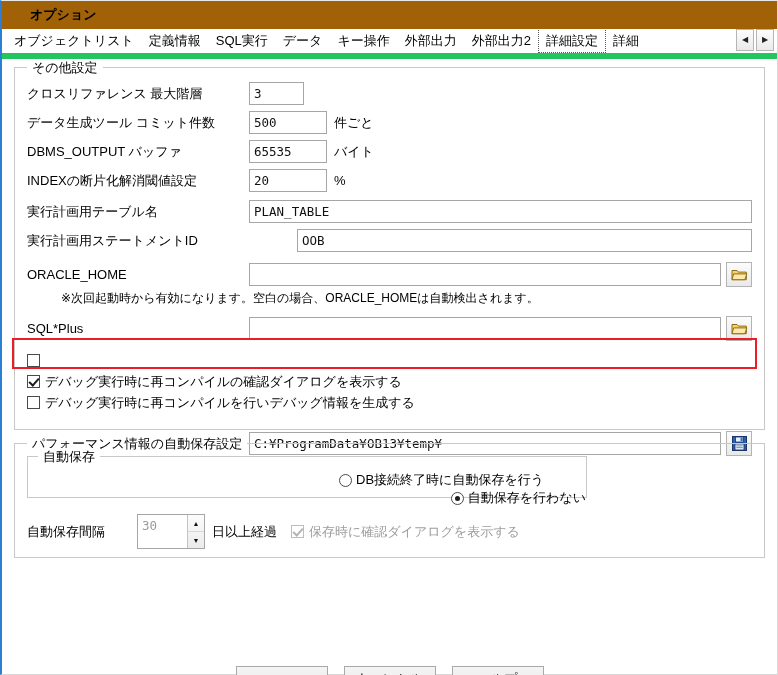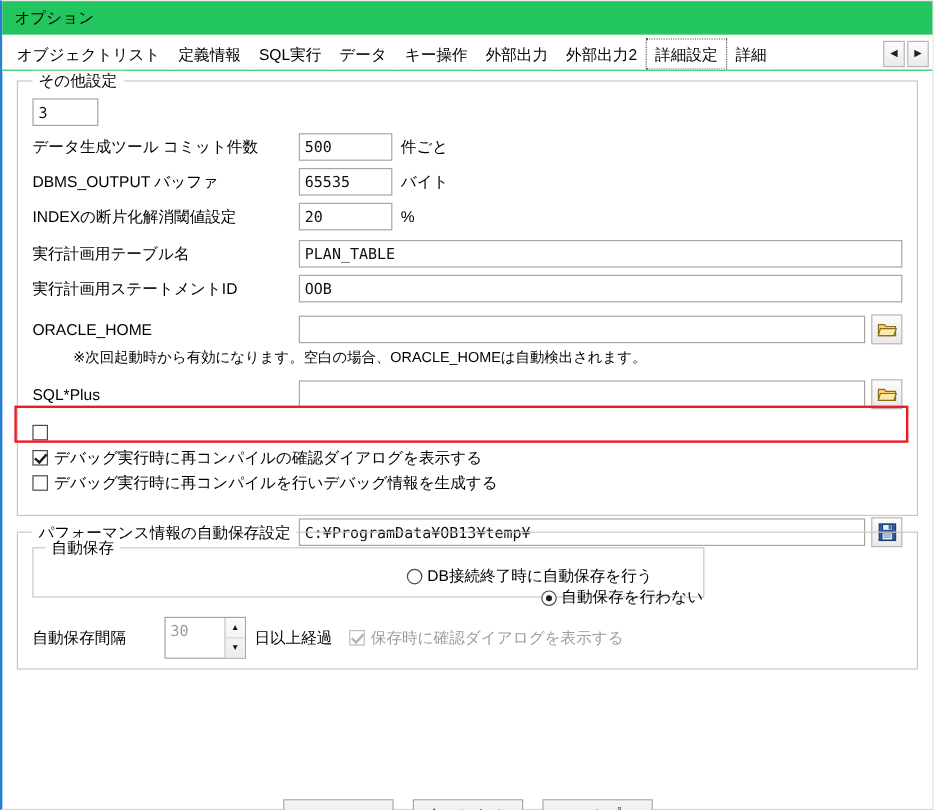--- a/index.html
+++ b/index.html
@@ -19,34 +19,35 @@
     border-left: 2px solid #2a7fd4;
     border-right: 1px solid #d9d9d9;
     border-bottom: 1px solid #d9d9d9;
     border-top: 1px solid #e8e8e8;
   }
 
   
   #titlebar {
     height: 28px;
     display: flex; align-items: center;
-    padding-left: 10px;
-    background: #22c55e;
+    padding-left: 28px;
+    background: #a16207;
     font-size: 13px;
+    font-weight: bold;
   }
 
   
   #tabstrip {
     position: relative;
     height: 30px;
     display: flex;
     align-items: flex-end;
     padding-left: 4px;
     background: #ffffff;
-    border-bottom: 1px solid #22c55e;
+    border-bottom: 6px solid #22c55e;
     overflow: hidden;
   }
   .tab {
     height: 26px;
     line-height: 25px;
     padding: 0 7px;
     margin-right: -1px;
     font-size: 13px;
     white-space: nowrap;
     background: #ffffff;
@@ -236,20 +237,21 @@
   </div>
 
   <div id="page">
 
     <div class="group" style="height:363px;">
       <div class="legend">その他設定</div>
 
       <div style="padding:14px 12px 0 12px;">
 
         <div class="row" style="margin-bottom:6px;">
+          <div class="lbl" style="width:222px;">クロスリファレンス 最大階層</div>
           <div class="tbox" style="width:55px;">3</div>
         </div>
 
         <div class="row" style="margin-bottom:6px;">
           <div class="lbl" style="width:222px;">データ生成ツール コミット件数</div>
           <div class="tbox" style="width:78px;">500</div>
           <div class="unit">件ごと</div>
         </div>
 
         <div class="row" style="margin-bottom:6px;">
@@ -262,21 +264,21 @@
           <div class="lbl" style="width:222px;">INDEXの断片化解消閾値設定</div>
           <div class="tbox" style="width:78px;">20</div>
           <div class="unit">%</div>
         </div>
 
         <div class="row" style="margin-bottom:6px;">
           <div class="lbl" style="width:222px;">実行計画用テーブル名</div>
           <div class="tbox" style="flex:1;">PLAN_TABLE</div>
         </div>
 
-        <div class="row" style="margin-bottom:9px;">
+        <div class="row" style="margin-bottom:9px;gap:48px;">
           <div class="lbl" style="width:222px;">実行計画用ステートメントID</div>
           <div class="tbox" style="flex:1;">OOB</div>
         </div>
 
         <div class="row" style="margin-bottom:2px;height:27px;">
           <div class="lbl" style="width:222px;">ORACLE_HOME</div>
           <div class="tbox" style="flex:1;"></div>
           <div class="iconbtn">
             <svg width="17" height="14" viewBox="0 0 17 14">
               <path d="M1 2.5h5l1.4 1.6H15.3v7.6H1z" fill="#ffd066" stroke="#8a6d1a" stroke-width="1"></path>

